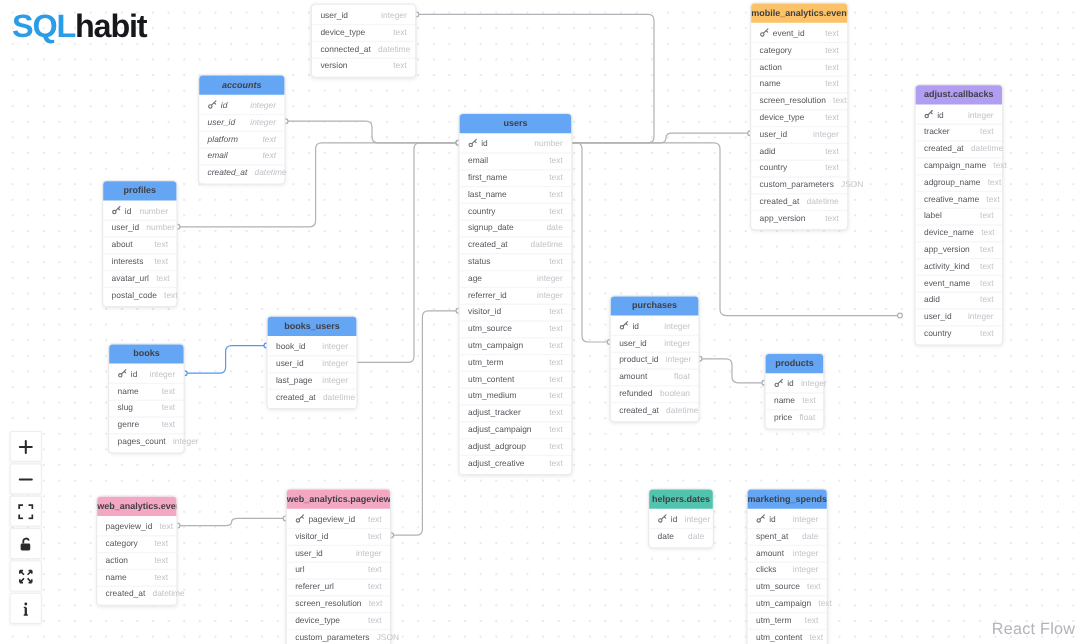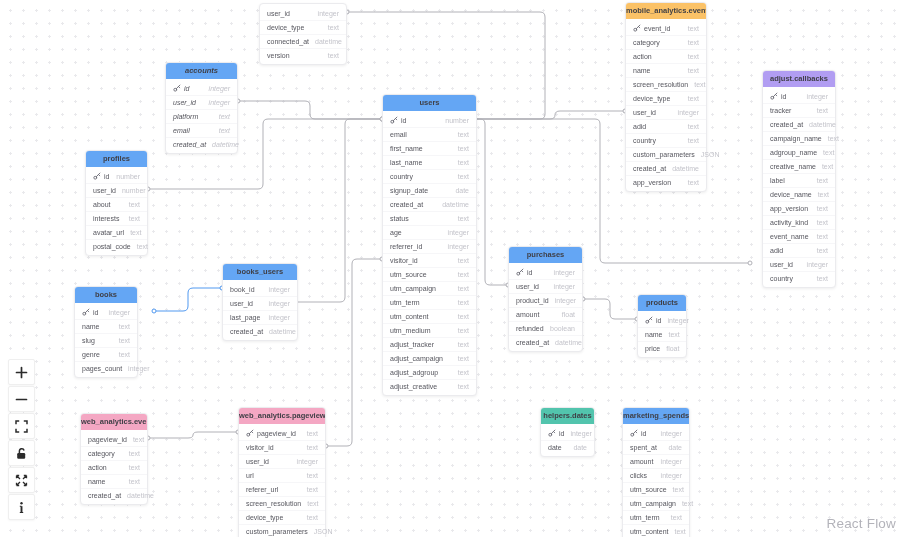--- a/index.html
+++ b/index.html
@@ -191,21 +191,21 @@
             <span class="ftype">text</span>
           </div>
           <div class="row">
             <span class="fname">
               <span>postal_code</span>
             </span>
             <span class="ftype">text</span>
           </div>
         </div>
       </div>
-      <div class="table" style="left: 74px; top: 286px; width: 64px;">
+      <div class="table" style="left: 90px; top: 286px; width: 64px;">
         <div class="table-header" style="background: rgb(100, 166, 244);">books</div>
         <div class="rows">
           <div class="row">
             <span class="fname">
               <span><svg class="keyicon" width="8" height="8" viewBox="0 0 12 12">
                   <g fill="none" stroke="#6f6f78" stroke-width="1.4" stroke-linecap="round">
                     <circle cx="3.4" cy="8.6" r="2.1"></circle>
                     <path d="M5 7L10.4 1.6M8.2 3.8l1.9 1.9"></path>
                   </g>
                 </svg></span>
@@ -824,20 +824,21 @@
           <div class="row">
             <span class="fname">
               <span>utm_content</span>
             </span>
             <span class="ftype">text</span>
           </div>
         </div>
       </div>
     </div>
 
+  <div class="logo"><span class="b" style="color: rgb(43, 156, 232);">SQL</span><span class="k">habit</span></div>
 
   <div id="controls">
       <button class="ctrl-btn">
         <span style="display: inline-flex;">
           <svg width="13" height="13" viewBox="0 0 13 13">
             <path d="M6.5 1.5v10M1.5 6.5h10" stroke="#2b2b2b" stroke-width="1.7" stroke-linecap="round" fill="none"></path>
           </svg>
         </span>
       </button>
       <button class="ctrl-btn">

